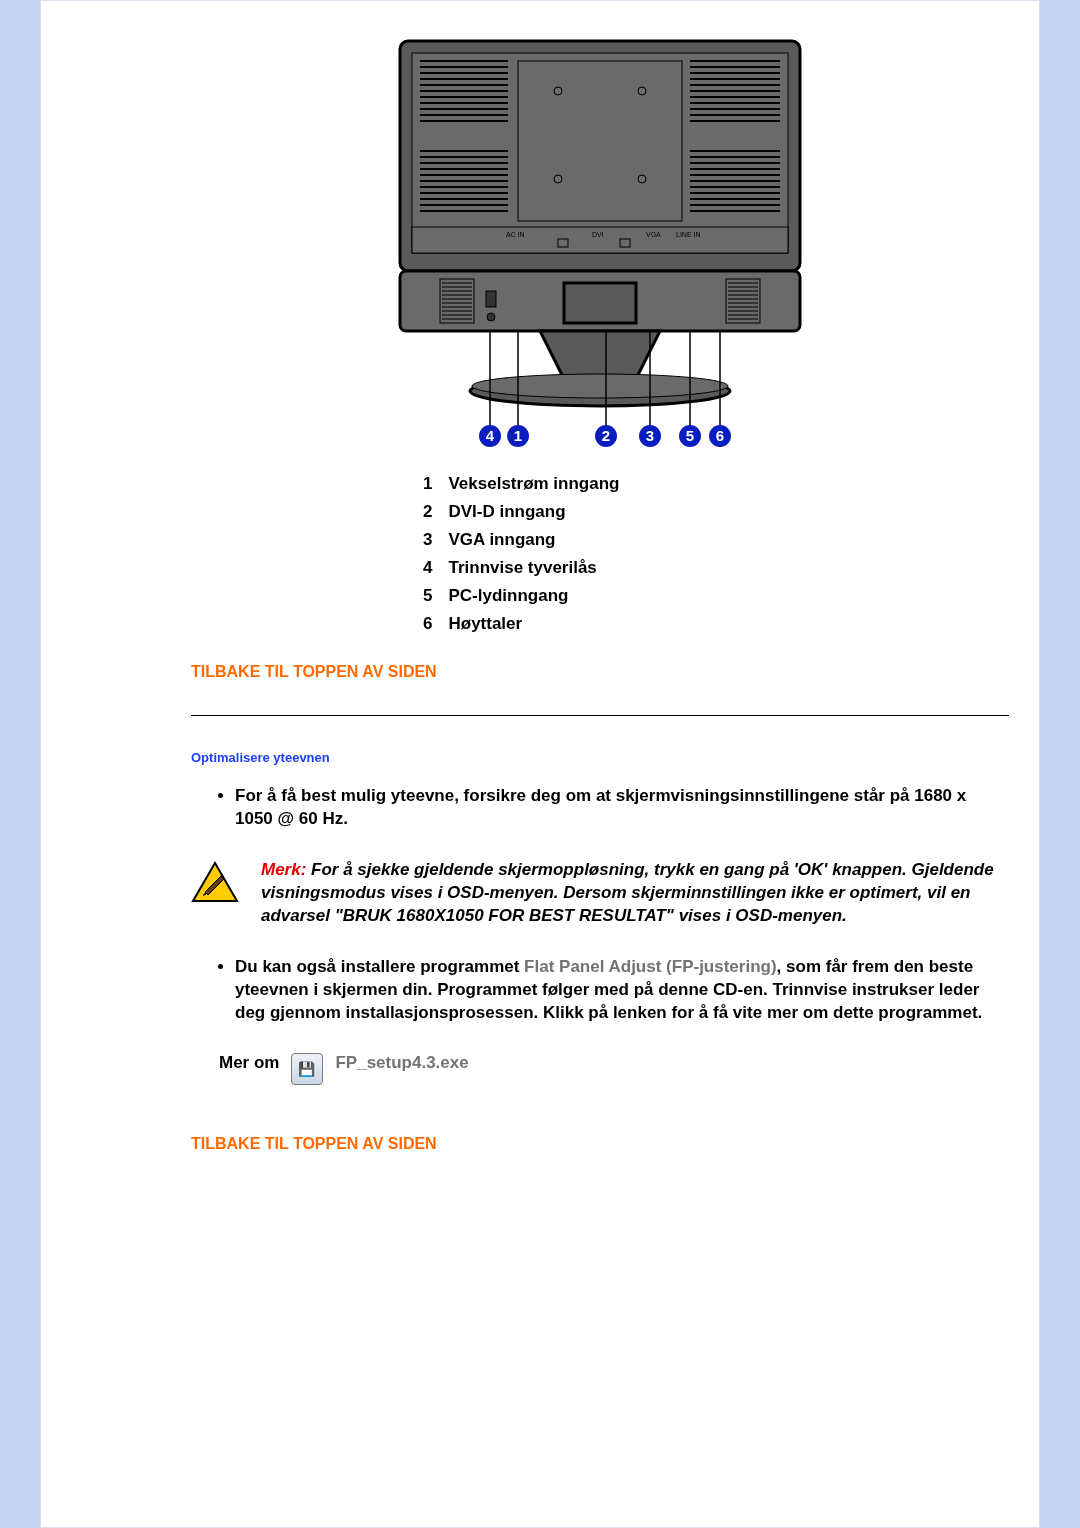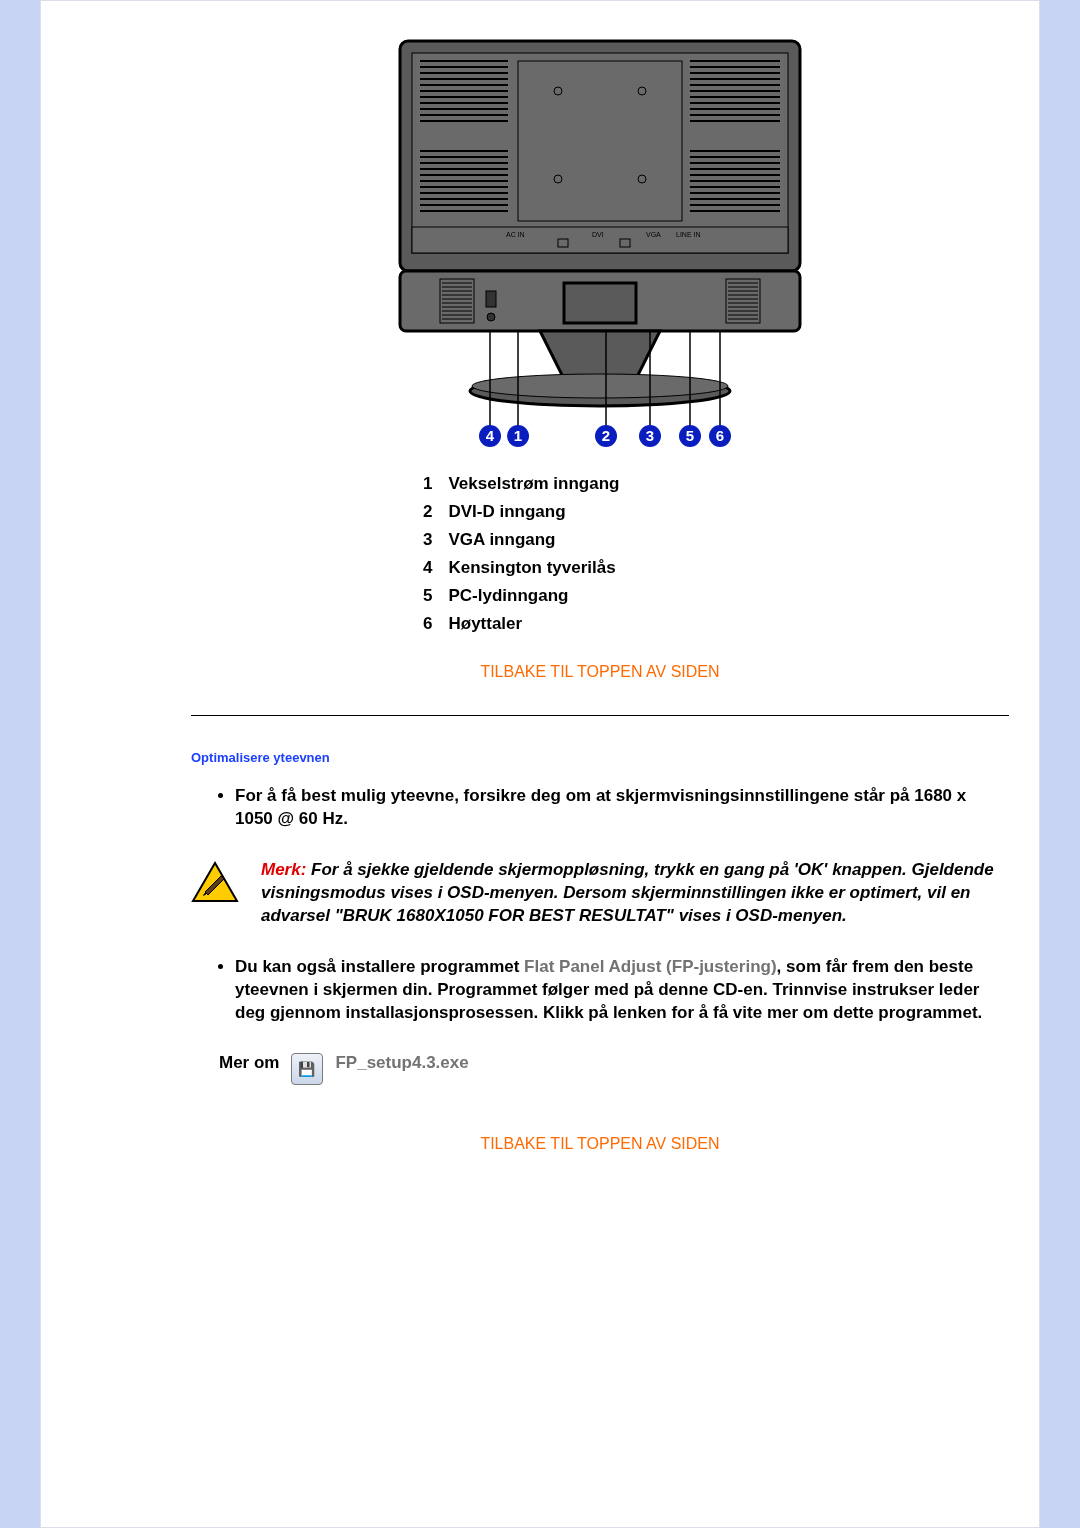--- a/index.html
+++ b/index.html
@@ -1,21 +1,21 @@
 <!DOCTYPE html>
 <html><head>
 <meta charset="utf-8">
 <style>
 body{margin:0;font-family:Arial,Helvetica,sans-serif;background:#c7d4f3;display:flex;justify-content:center}
 .page{width:1000px;background:#fff;padding:30px 30px 160px 150px;border:1px solid #dde;box-sizing:border-box;min-height:1528px}
 .diagram-wrap{display:flex;justify-content:center;margin-bottom:18px}
 svg{display:block}
 .tbl{margin:0 0 0 230px;font-weight:700;font-size:17px}
 .tbl tr td{padding:3px 14px 3px 0;vertical-align:top}
-.toplink{text-align:center;font-weight:400;color:#ff6a00;margin:24px 0}
+.toplink{text-align:left;font-weight:700;color:#ff6a00;margin:24px 0}
 .toplink a{color:#ff6a00;text-decoration:none}
 hr{border:0;border-top:1px solid #000;margin:34px 0}
 .section-title{color:#1a3fff;font-weight:700;font-size:13px;margin:0 0 20px 0}
 ul.bul{padding-left:28px;margin:16px}
 ul.bul>li{font-weight:700;font-size:17px;margin-bottom:28px;line-height:1.35}
 .note-row{display:flex;align-items:flex-start;gap:22px;margin:18px 0 28px 0}
 .warn-wrap{flex:0 0 48px}
 .note-text{font-style:italic;font-weight:700;font-size:17px;line-height:1.35}
 .note-text .label{color:#e00000}
 .linkblue{color:#737373}
@@ -169,21 +169,21 @@
     <tr>
           <td>2</td>
           <td>DVI-D inngang</td>
         </tr>
     <tr>
           <td>3</td>
           <td>VGA inngang</td>
         </tr>
     <tr>
           <td>4</td>
-          <td>Kensington tyverilås</td>
+          <td>Trinnvise tyverilås</td>
         </tr>
     <tr>
           <td>5</td>
           <td>PC-lydinngang</td>
         </tr>
     <tr>
           <td>6</td>
           <td>Høyttaler</td>
         </tr>
   </tbody>

